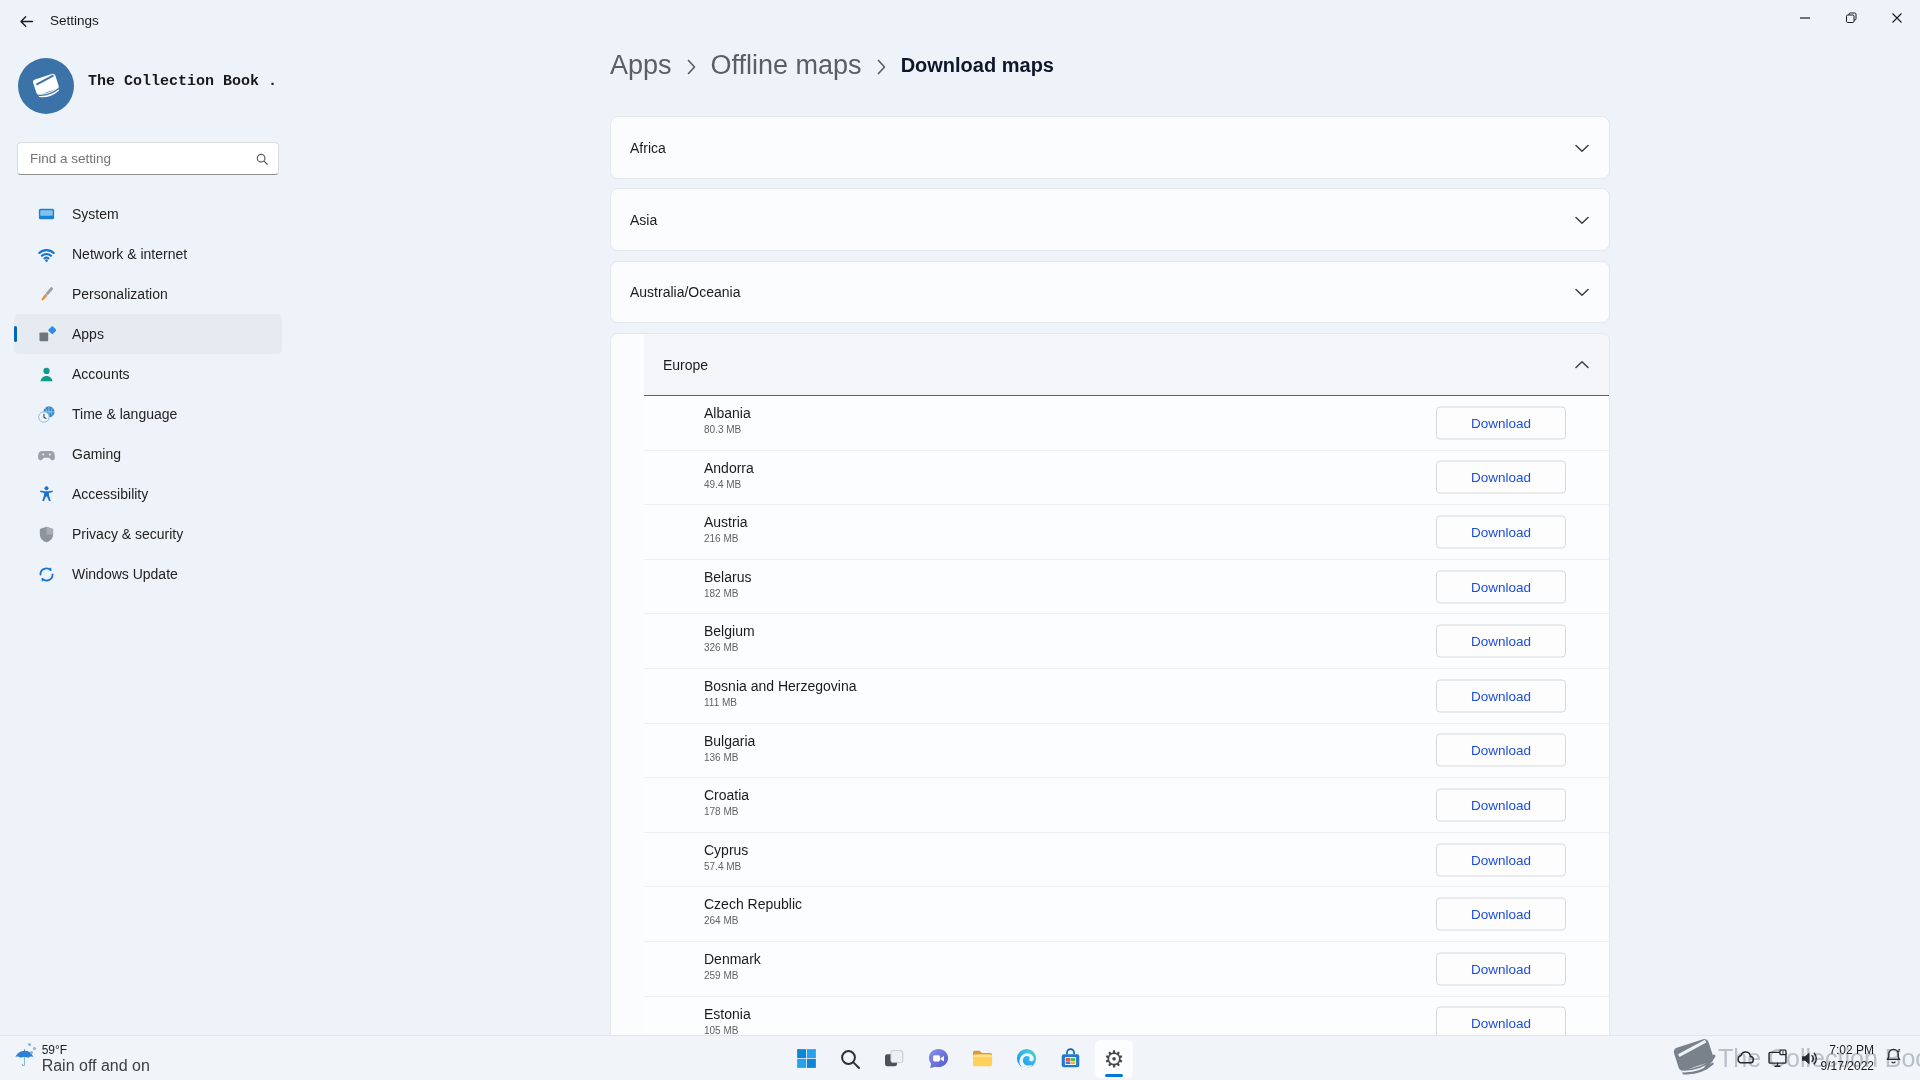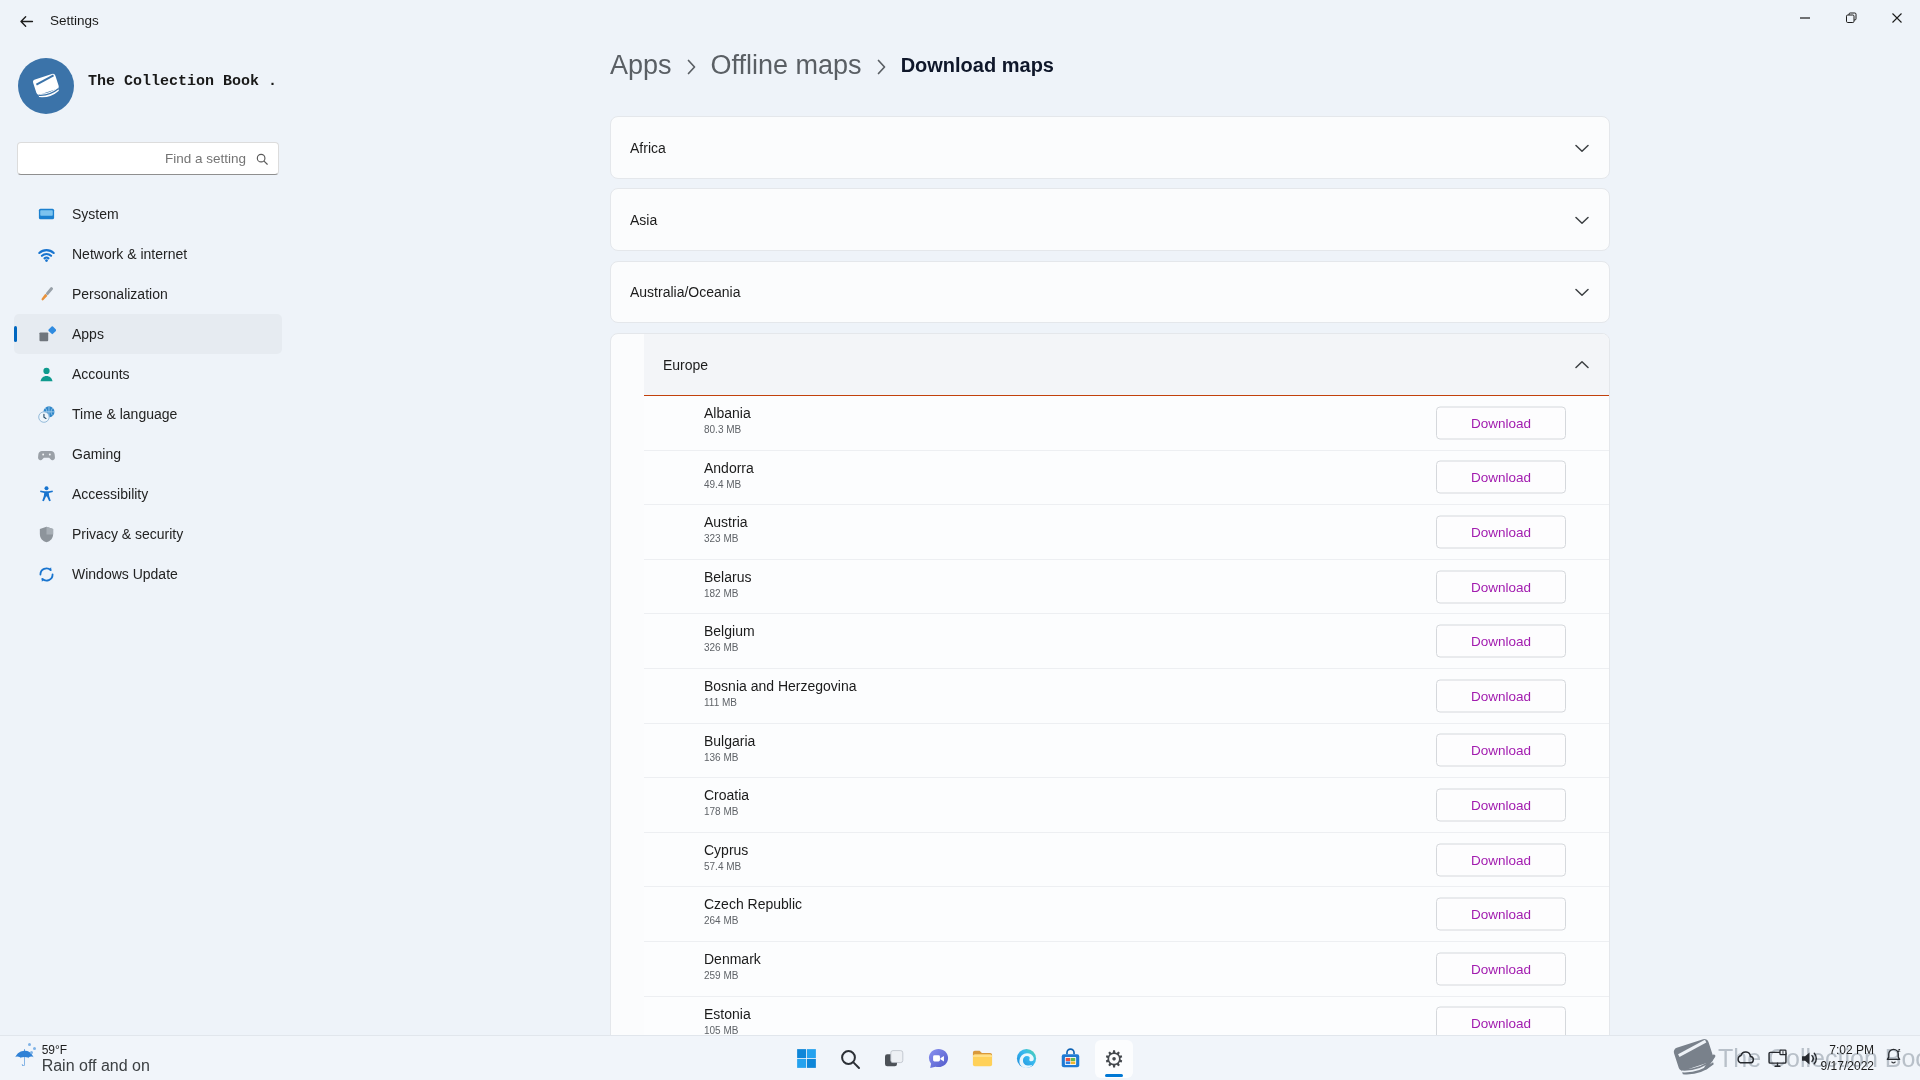--- a/index.html
+++ b/index.html
@@ -18,21 +18,21 @@
   .back-btn { position:absolute; left:10px; top:8px; width:32px; height:26px; display:flex; align-items:center; justify-content:center; border-radius:4px; cursor:pointer; }
   .window-title { position:absolute; left:50px; top:13px; font-size:13.5px; color:#1a1a1a; }
   .win-controls { position:absolute; right:0; top:0; display:flex; }
   .win-btn { width:46px; height:36px; display:flex; align-items:center; justify-content:center; cursor:pointer; }
 
   
   .sidebar { position:absolute; left:0; top:40px; width:300px; bottom:45px; }
   .avatar { position:absolute; left:18px; top:18px; width:56px; height:56px; border-radius:50%; background:var(--avatar); display:flex; align-items:center; justify-content:center; }
   .profile-name { position:absolute; left:88px; top:33px; font-size:15px; font-weight:700; color:#191919;font-family:Liberation Mono, monospace; }
   .search-box { position:absolute; left:17px; top:102px; width:262px; height:33px; background:#ffffff; border:1px solid #dcdcdc; border-bottom:1px solid #8f8f8f; border-radius:4px; display:flex; align-items:center; }
-  .search-box input { flex:1; border:none; outline:none; background:transparent; font-family:"Liberation Sans", sans-serif; font-size:13.5px; color:#3a3a3a; padding:0 6px 0 12px;text-align:right; }
+  .search-box input { flex:1; border:none; outline:none; background:transparent; font-family:"Liberation Sans", sans-serif; font-size:13.5px; color:#3a3a3a; padding:0 6px 0 12px; }
   .search-box input::placeholder { color:#747474; }
   .search-glyph { width:26px; display:flex; justify-content:center; align-items:center; padding-right:6px; }
   .nav { position:absolute; left:14px; top:154px; width:268px; }
   .navitem { position:relative; height:40px; display:flex; align-items:center; gap:16px; padding-left:23px; border-radius:5px; font-size:14px; color:#232323; cursor:pointer; }
   .navitem .nicon { width:19px; height:19px; display:flex; align-items:center; justify-content:center; flex:0 0 19px; }
   .navitem.selected { background:#e6ebf1; }
   .navitem.selected::before { content:""; position:absolute; left:0; top:12px; width:3px; height:16px; border-radius:2px; background:var(--accent); }
 
   
   .breadcrumb { position:absolute; left:610px; top:44px; height:42px; display:flex; align-items:center; gap:15px; }
@@ -48,21 +48,21 @@
   #card-africa  { top:116px; height:63px; }
   #card-asia    { top:188px; height:63px; }
   #card-oceania { top:261px; height:62px; }
   #europe-card  { top:333px; height:717px; overflow:hidden; cursor:default; }
   .europe-header { position:relative; height:62px; background:#f3f5f8; border-bottom:1px solid #c2410c; cursor:pointer; }
 
   .rows { }
   .row { position:relative; height:54.6px; background:#fcfdfe; border-bottom:1px solid #edeff2; }
   .row-country { position:absolute; left:60px; top:9px; font-size:14px; color:#1b1b1b; }
   .row-size { position:absolute; left:60px; top:28px; font-size:10px; color:#5f6368; }
-  .row-btn { position:absolute; right:43px; top:50%; transform:translateY(-50%); width:130px; height:33px; background:#fdfdfe; border:1px solid #d5d8dc; border-radius:4px; display:flex; align-items:center; justify-content:center; font-size:13.5px; color:#a21caf; cursor:pointer; }
+  .row-btn { position:absolute; right:43px; top:50%; transform:translateY(-50%); width:130px; height:33px; background:#fdfdfe; border:1px solid #d5d8dc; border-radius:4px; display:flex; align-items:center; justify-content:center; font-size:13.5px; color:#1d4ed8; cursor:pointer; }
 
   
   .taskbar { position:absolute; left:0; bottom:0; width:1920px; height:45px; background:#f1f5fa; border-top:1px solid #e1e6ec; z-index:20; }
   .weather { position:absolute; left:14px; top:3px; display:flex; align-items:center; gap:7px; cursor:pointer; }
   .umbrella { font-size:23px; color:#2f81d6; line-height:38px; position:relative; }
   .raindrop { position:absolute; width:3px; height:3px; border-radius:50%; background:#7fb3e6; }
   .weather-text { display:flex; flex-direction:column; justify-content:space-between; line-height:15px; }
   .weather-temp { font-size:12px; color:#1d1d1d; }
   .weather-cond { font-size:16px; color:#3c4043; }
 
@@ -286,21 +286,21 @@
   </div>
 
   <div class="row">
     <span class="row-country">Andorra</span>
     <span class="row-size">49.4 MB</span>
     <div class="row-btn">Download</div>
   </div>
 
   <div class="row">
     <span class="row-country">Austria</span>
-    <span class="row-size">323 MB</span>
+    <span class="row-size">216 MB</span>
     <div class="row-btn">Download</div>
   </div>
 
   <div class="row">
     <span class="row-country">Belarus</span>
     <span class="row-size">182 MB</span>
     <div class="row-btn">Download</div>
   </div>
 
   <div class="row">

